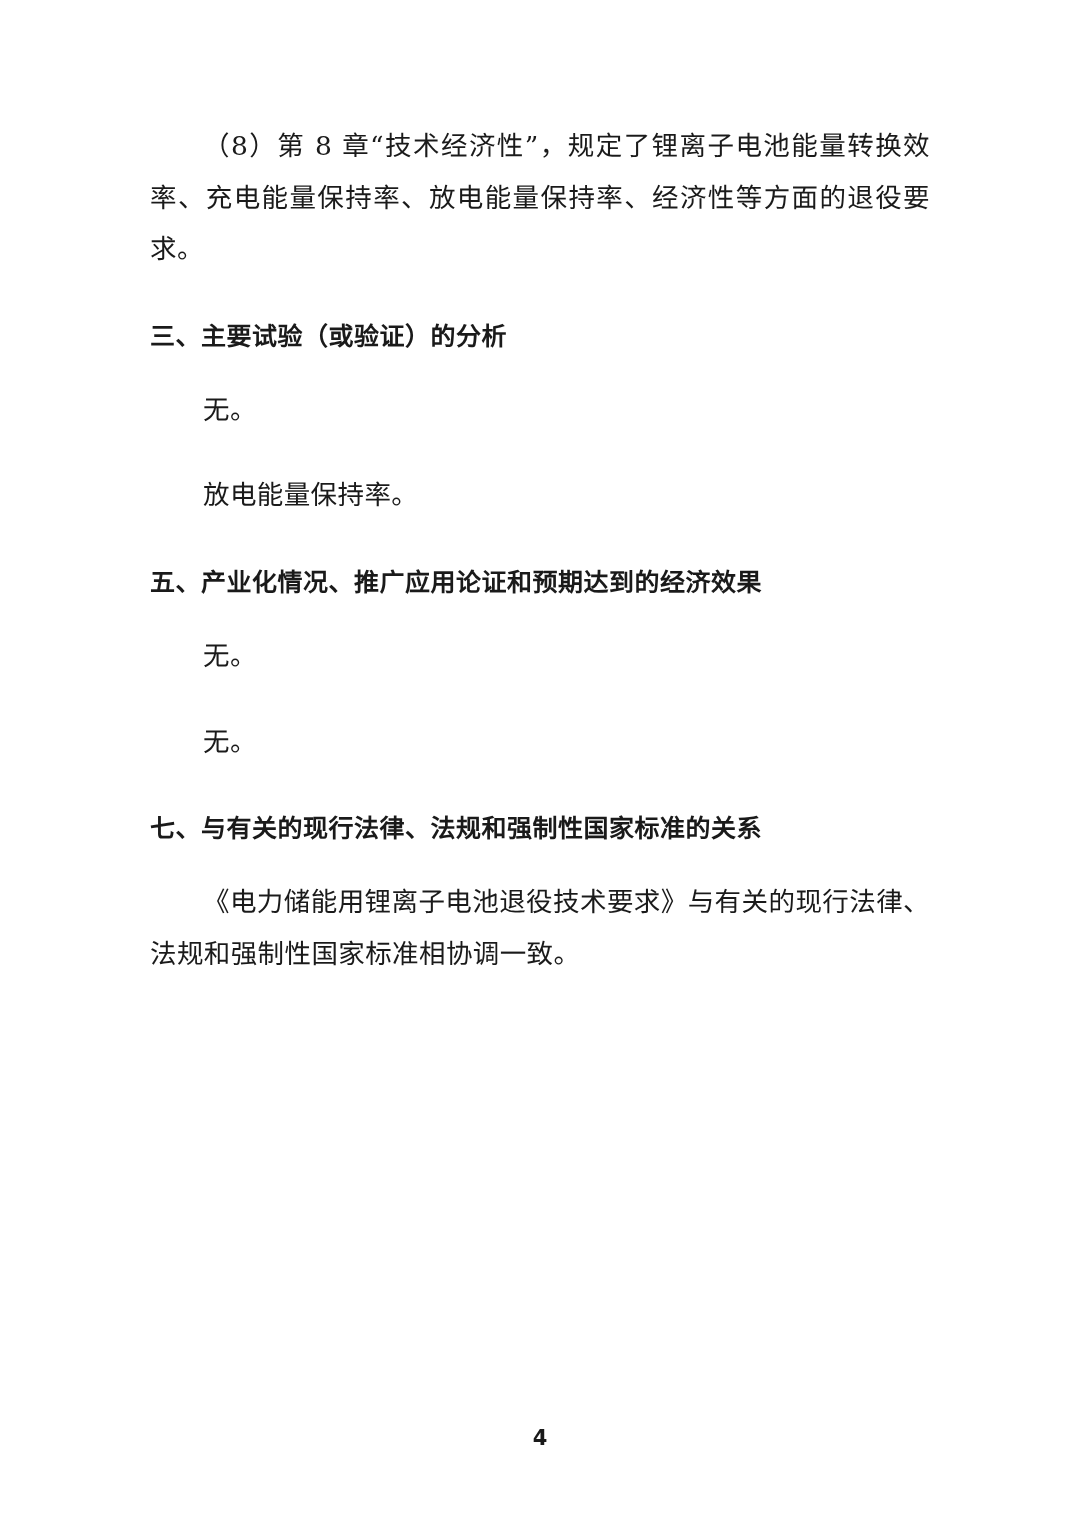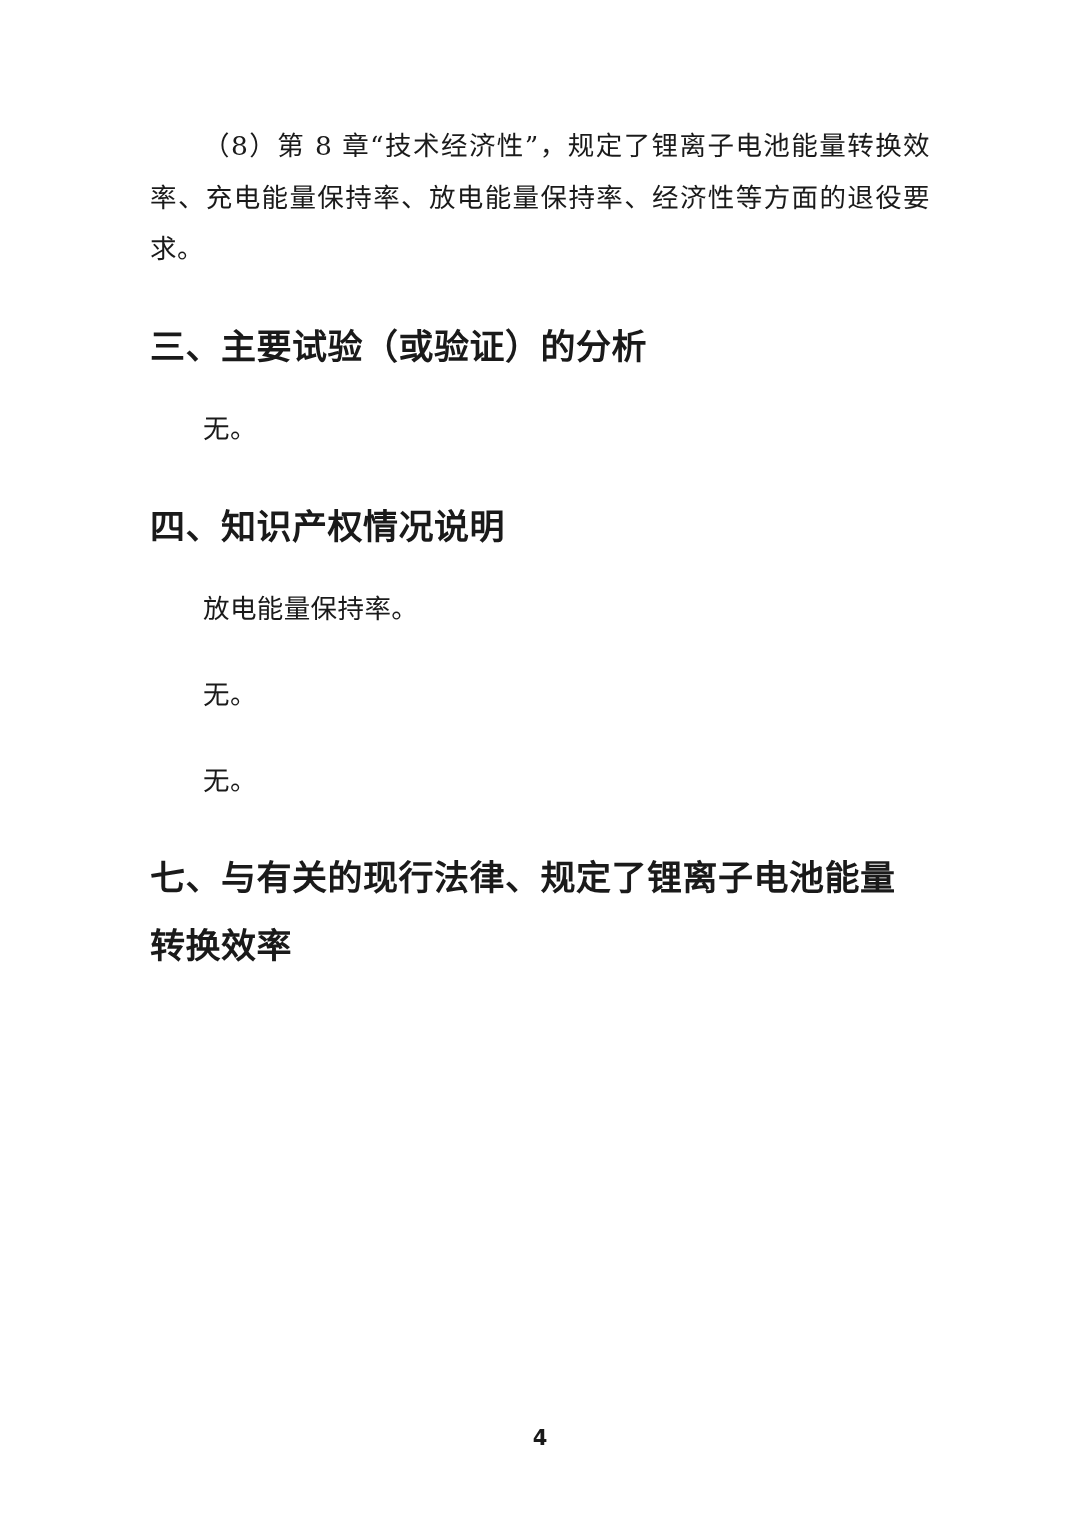--- a/index.html
+++ b/index.html
@@ -31,21 +31,21 @@
     margin: 0;
   }
   .para {
     text-indent: 2em;
     margin-bottom: 30px;
     text-align: justify;
   }
   .heading {
     font-family: "DejaVu Sans", "Liberation Sans", sans-serif;
     font-weight: bold;
-    font-size: 35px;
+    font-size: 25px;
     letter-spacing: 0.5px;
     margin-top: 38px;
     margin-bottom: 22px;
   }
   .short-para {
     text-indent: 2em;
     margin-bottom: 34px;
   }
   .block-gap-lg {
     margin-bottom: 46px;
@@ -67,29 +67,30 @@
 
 <div class="page">
   <div class="doc-body">
 
     <p class="para">（8）第 8 章“技术经济性”，规定了锂离子电池能量转换效率、充电能量保持率、放电能量保持率、经济性等方面的退役要求。</p>
 
     <h2 class="heading">三、主要试验（或验证）的分析</h2>
 
     <p class="short-para">无。</p>
 
-    <h2 class="heading">四、知识产权情况说明</h2>
 
     <p class="short-para">放电能量保持率。</p>
 
+    <h2 class="heading">五、产业化情况、推广应用论证和预期达到的经济效果</h2>
 
     <p class="short-para">无。</p>
 
 
     <p class="short-para">无。</p>
 
-    <h2 class="heading">七、与有关的现行法律、规定了锂离子电池能量转换效率</h2>
+    <h2 class="heading">七、与有关的现行法律、法规和强制性国家标准的关系</h2>
 
+    <p class="para block-gap-lg">《电力储能用锂离子电池退役技术要求》与有关的现行法律、法规和强制性国家标准相协调一致。</p>
 
   </div>
 
   <div class="page-number">4</div>
 </div>
 
 </body></html>

